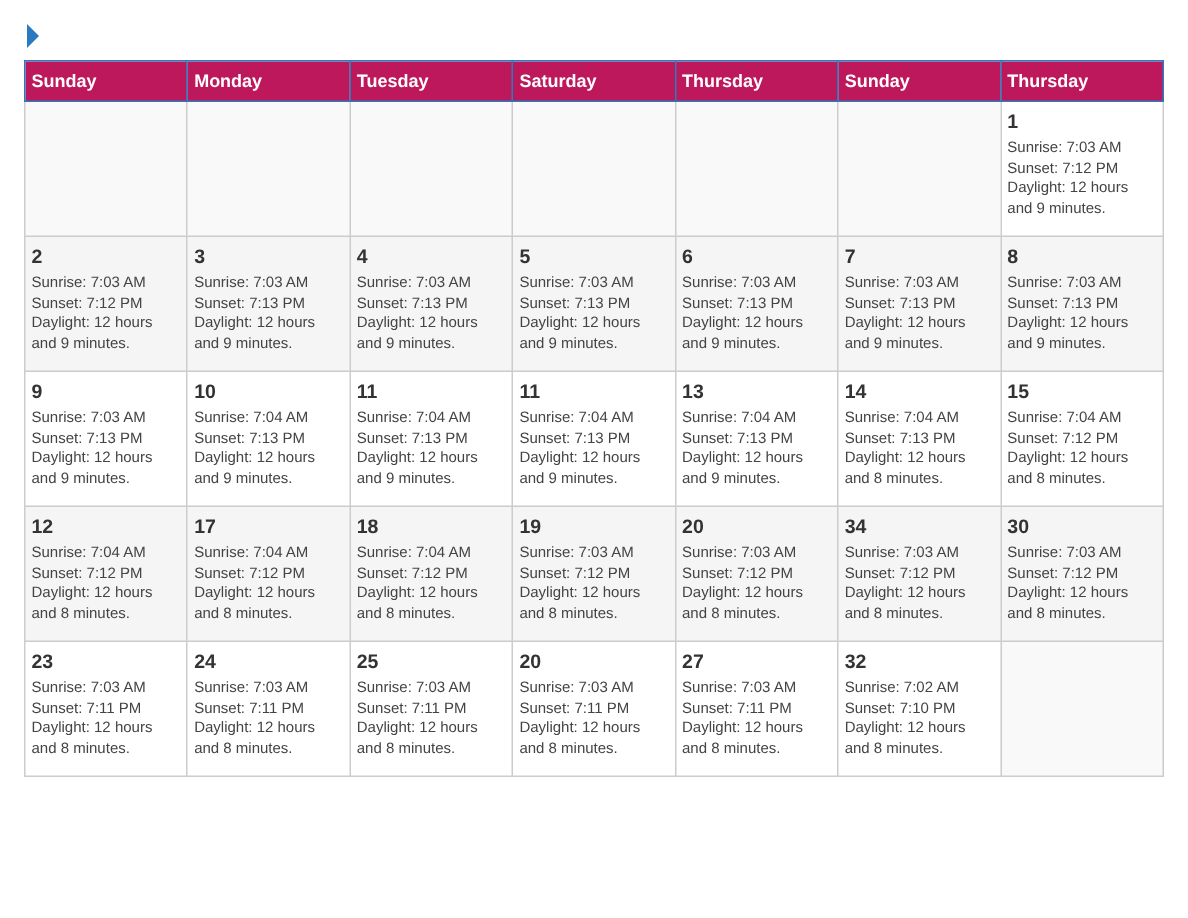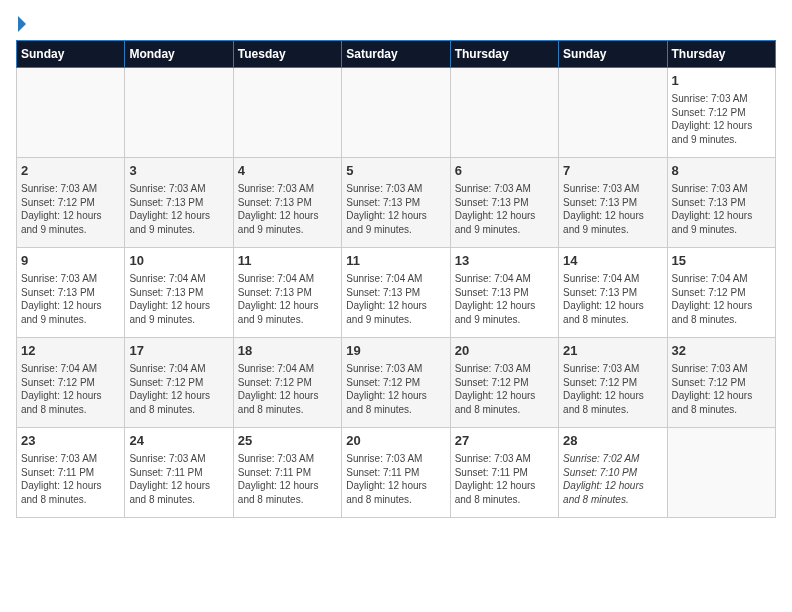--- a/index.html
+++ b/index.html
@@ -59,21 +59,21 @@
     .location {
       font-size: 14px;
       color: #555;
     }
     .calendar {
       width: 100%;
       border-collapse: collapse;
       font-size: 11px;
     }
     .calendar thead th {
-      background-color: #0f172a;
+      background-color: #be185d;
       color: #fff;
       padding: 6px 4px;
       text-align: left;
       font-size: 12px;
       font-weight: bold;
       border: 1px solid #2a7abf;
     }
     .calendar tbody td {
       border: 1px solid #ccc;
       vertical-align: top;
@@ -281,73 +281,73 @@
 and 8 minutes.</div>
         </td>
         <td>
           <span class="day-number">20</span>
           <div class="day-info" style="white-space: pre-line;">Sunrise: 7:03 AM
 Sunset: 7:12 PM
 Daylight: 12 hours
 and 8 minutes.</div>
         </td>
         <td>
-          <span class="day-number">21</span>
-          <div class="day-info" style="white-space: pre-line;">Sunrise: 7:03 AM
-Sunset: 7:12 PM
+          <span class="day-number">34</span>
+          <div class="day-info" style="white-space: pre-line;">Sunrise: 7:03 AM
+Sunset: 7:12 PM
+Daylight: 12 hours
+and 8 minutes.</div>
+        </td>
+        <td>
+          <span class="day-number">30</span>
+          <div class="day-info" style="white-space: pre-line;">Sunrise: 7:03 AM
+Sunset: 7:12 PM
+Daylight: 12 hours
+and 8 minutes.</div>
+        </td>
+      </tr>
+      <tr>
+        <td>
+          <span class="day-number">23</span>
+          <div class="day-info" style="white-space: pre-line;">Sunrise: 7:03 AM
+Sunset: 7:11 PM
+Daylight: 12 hours
+and 8 minutes.</div>
+        </td>
+        <td>
+          <span class="day-number">24</span>
+          <div class="day-info" style="white-space: pre-line;">Sunrise: 7:03 AM
+Sunset: 7:11 PM
+Daylight: 12 hours
+and 8 minutes.</div>
+        </td>
+        <td>
+          <span class="day-number">25</span>
+          <div class="day-info" style="white-space: pre-line;">Sunrise: 7:03 AM
+Sunset: 7:11 PM
+Daylight: 12 hours
+and 8 minutes.</div>
+        </td>
+        <td>
+          <span class="day-number">20</span>
+          <div class="day-info" style="white-space: pre-line;">Sunrise: 7:03 AM
+Sunset: 7:11 PM
+Daylight: 12 hours
+and 8 minutes.</div>
+        </td>
+        <td>
+          <span class="day-number">27</span>
+          <div class="day-info" style="white-space: pre-line;">Sunrise: 7:03 AM
+Sunset: 7:11 PM
 Daylight: 12 hours
 and 8 minutes.</div>
         </td>
         <td>
           <span class="day-number">32</span>
-          <div class="day-info" style="white-space: pre-line;">Sunrise: 7:03 AM
-Sunset: 7:12 PM
-Daylight: 12 hours
-and 8 minutes.</div>
-        </td>
-      </tr>
-      <tr>
-        <td>
-          <span class="day-number">23</span>
-          <div class="day-info" style="white-space: pre-line;">Sunrise: 7:03 AM
-Sunset: 7:11 PM
-Daylight: 12 hours
-and 8 minutes.</div>
-        </td>
-        <td>
-          <span class="day-number">24</span>
-          <div class="day-info" style="white-space: pre-line;">Sunrise: 7:03 AM
-Sunset: 7:11 PM
-Daylight: 12 hours
-and 8 minutes.</div>
-        </td>
-        <td>
-          <span class="day-number">25</span>
-          <div class="day-info" style="white-space: pre-line;">Sunrise: 7:03 AM
-Sunset: 7:11 PM
-Daylight: 12 hours
-and 8 minutes.</div>
-        </td>
-        <td>
-          <span class="day-number">20</span>
-          <div class="day-info" style="white-space: pre-line;">Sunrise: 7:03 AM
-Sunset: 7:11 PM
-Daylight: 12 hours
-and 8 minutes.</div>
-        </td>
-        <td>
-          <span class="day-number">27</span>
-          <div class="day-info" style="white-space: pre-line;">Sunrise: 7:03 AM
-Sunset: 7:11 PM
-Daylight: 12 hours
-and 8 minutes.</div>
-        </td>
-        <td>
-          <span class="day-number">28</span>
-          <div class="day-info" style="white-space: pre-line; font-style: italic;">Sunrise: 7:02 AM
+          <div class="day-info" style="white-space: pre-line;">Sunrise: 7:02 AM
 Sunset: 7:10 PM
 Daylight: 12 hours
 and 8 minutes.</div>
         </td>
         <td class="empty"></td>
       </tr>
     </tbody>
 </table>
 
 </body></html>

